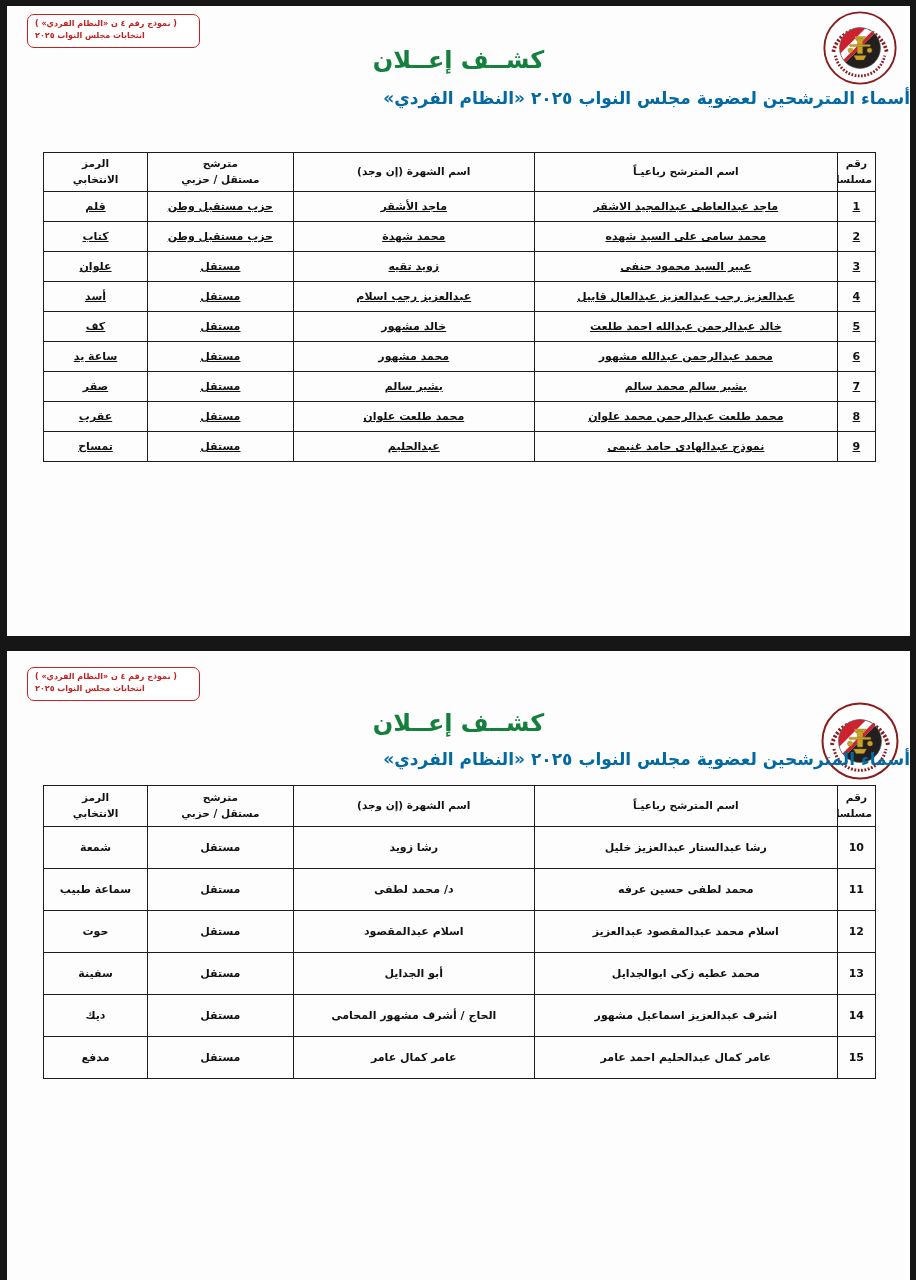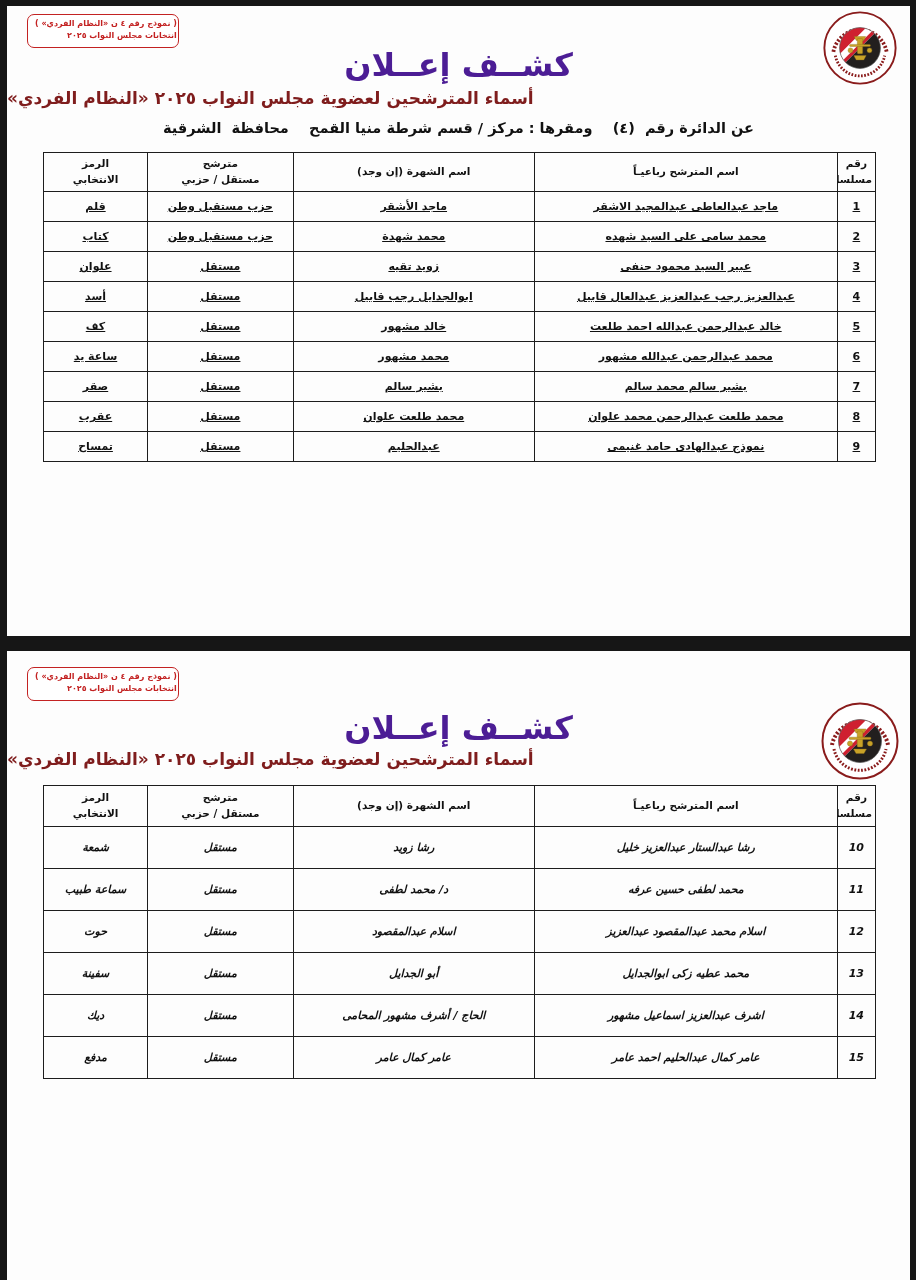--- a/index.html
+++ b/index.html
@@ -10,39 +10,39 @@
     overflow:hidden;
   }
   .page{
     position:absolute;left:7px;width:903px;background:#fdfdfd;
   }
   #page1{top:6px;height:630px;}
   #page2{top:651px;height:629px;}
   .form-box{
     position:absolute;left:20px;
     border:1.5px solid #c32222;border-radius:7px;
-    padding:3px 1px 4px 7px;
+    padding:3px 22px 4px 7px;
     color:#c32222;font-size:8px;font-weight:bold;line-height:1.55;
-    text-align:right;direction:rtl;background:#fff;
+    text-align:left;direction:rtl;background:#fff;
   }
   #page1 .form-box{top:8px;}
   #page2 .form-box{top:16px;}
   .logo{position:absolute;}
   #page1 .logo{right:12px;top:4px;width:76px;height:76px;}
   #page2 .logo{right:10px;top:50px;width:80px;height:80px;}
   .doc-title{
     position:absolute;left:0;width:100%;text-align:center;
-    font-size:32px;font-weight:bold;color:#4c1d95;direction:rtl;
+    font-size:24px;font-weight:bold;color:#15803d;direction:rtl;
     letter-spacing:1px;
   }
   #page1 .doc-title{top:40px;}
   #page2 .doc-title{top:58px;}
   .doc-subtitle{
-    position:absolute;left:0;width:100%;text-align:left;
-    font-size:17px;font-weight:bold;color:#7f1d1d;direction:rtl;
+    position:absolute;left:0;width:100%;text-align:right;
+    font-size:17px;font-weight:bold;color:#0369a1;direction:rtl;
   }
   #page1 .doc-subtitle{top:82px;}
   #page2 .doc-subtitle{top:98px;}
   .district-line{
     position:absolute;left:0;width:100%;text-align:center;
     font-size:14.5px;font-weight:bold;color:#111;direction:rtl;
     white-space:pre;
   }
   #page1 .district-line{top:114px;}
   table.roster{
@@ -56,21 +56,21 @@
     border:1.7px solid #1d1d1d;
     text-align:center;vertical-align:middle;
     font-weight:bold;color:#111;
     padding:1px 3px;overflow:hidden;
   }
   table.roster th{font-size:10.5px;white-space:pre-line;line-height:1.5;}
   table.roster td{font-size:11px;}
   #page1 table.roster th{height:36px;}
   #page1 table.roster td{height:27px;text-decoration:underline;}
   #page2 table.roster th{height:38px;}
-  #page2 table.roster td{height:39px;font-style:italic;}
+  #page2 table.roster td{height:39px;}
   td.serial{font-size:12px;direction:ltr;}
 </style>
 </head>
 <body>
 
 <div class="page" id="page1">
 
   <div class="form-box">
     <div>( نموذج رقم ٤ ن «النظام الفردي» )</div>
     <div>انتخابات مجلس النواب ٢٠٢٥</div>
@@ -95,21 +95,20 @@
       <rect x="29" y="36.2" width="22" height="2.2" rx="1"></rect>
       <circle cx="30" cy="42.5" r="2.6"></circle>
       <circle cx="50" cy="42.5" r="2.6"></circle>
       <path d="M33.5,48 h13 l-2.5,4.5 h-8 z"></path>
     </g>
     <circle cx="40" cy="40" r="21.5" fill="none" stroke="#555" stroke-width="0.7"></circle>
   </svg>
 
   <div class="doc-title">كشــف إعــلان</div>
   <div class="doc-subtitle">أسماء المترشحين لعضوية مجلس النواب ٢٠٢٥ «النظام الفردي»</div>
-  <div class="district-line">عن الدائرة رقم  (٤)    ومقرها : مركز / قسم شرطة منيا القمح    محافظة  الشرقية</div>
 
   <table class="roster">
     <colgroup>
       <col style="width:4.6%">
       <col style="width:36.4%">
       <col style="width:29%">
       <col style="width:17.5%">
       <col style="width:12.5%">
     </colgroup>
   <thead>
@@ -142,21 +141,21 @@
         <tr>
           <td class="serial">3</td>
           <td>عبير السيد محمود حنفى</td>
           <td>زويد تقيه</td>
           <td>مستقل</td>
           <td>علوان</td>
         </tr>
         <tr>
           <td class="serial">4</td>
           <td>عبدالعزيز رجب عبدالعزيز عبدالعال قابيل</td>
-          <td>ابوالجدايل رجب قابيل</td>
+          <td>عبدالعزيز رجب اسلام</td>
           <td>مستقل</td>
           <td>أسد</td>
         </tr>
         <tr>
           <td class="serial">5</td>
           <td>خالد عبدالرحمن عبدالله احمد طلعت</td>
           <td>خالد مشهور</td>
           <td>مستقل</td>
           <td>كف</td>
         </tr>

